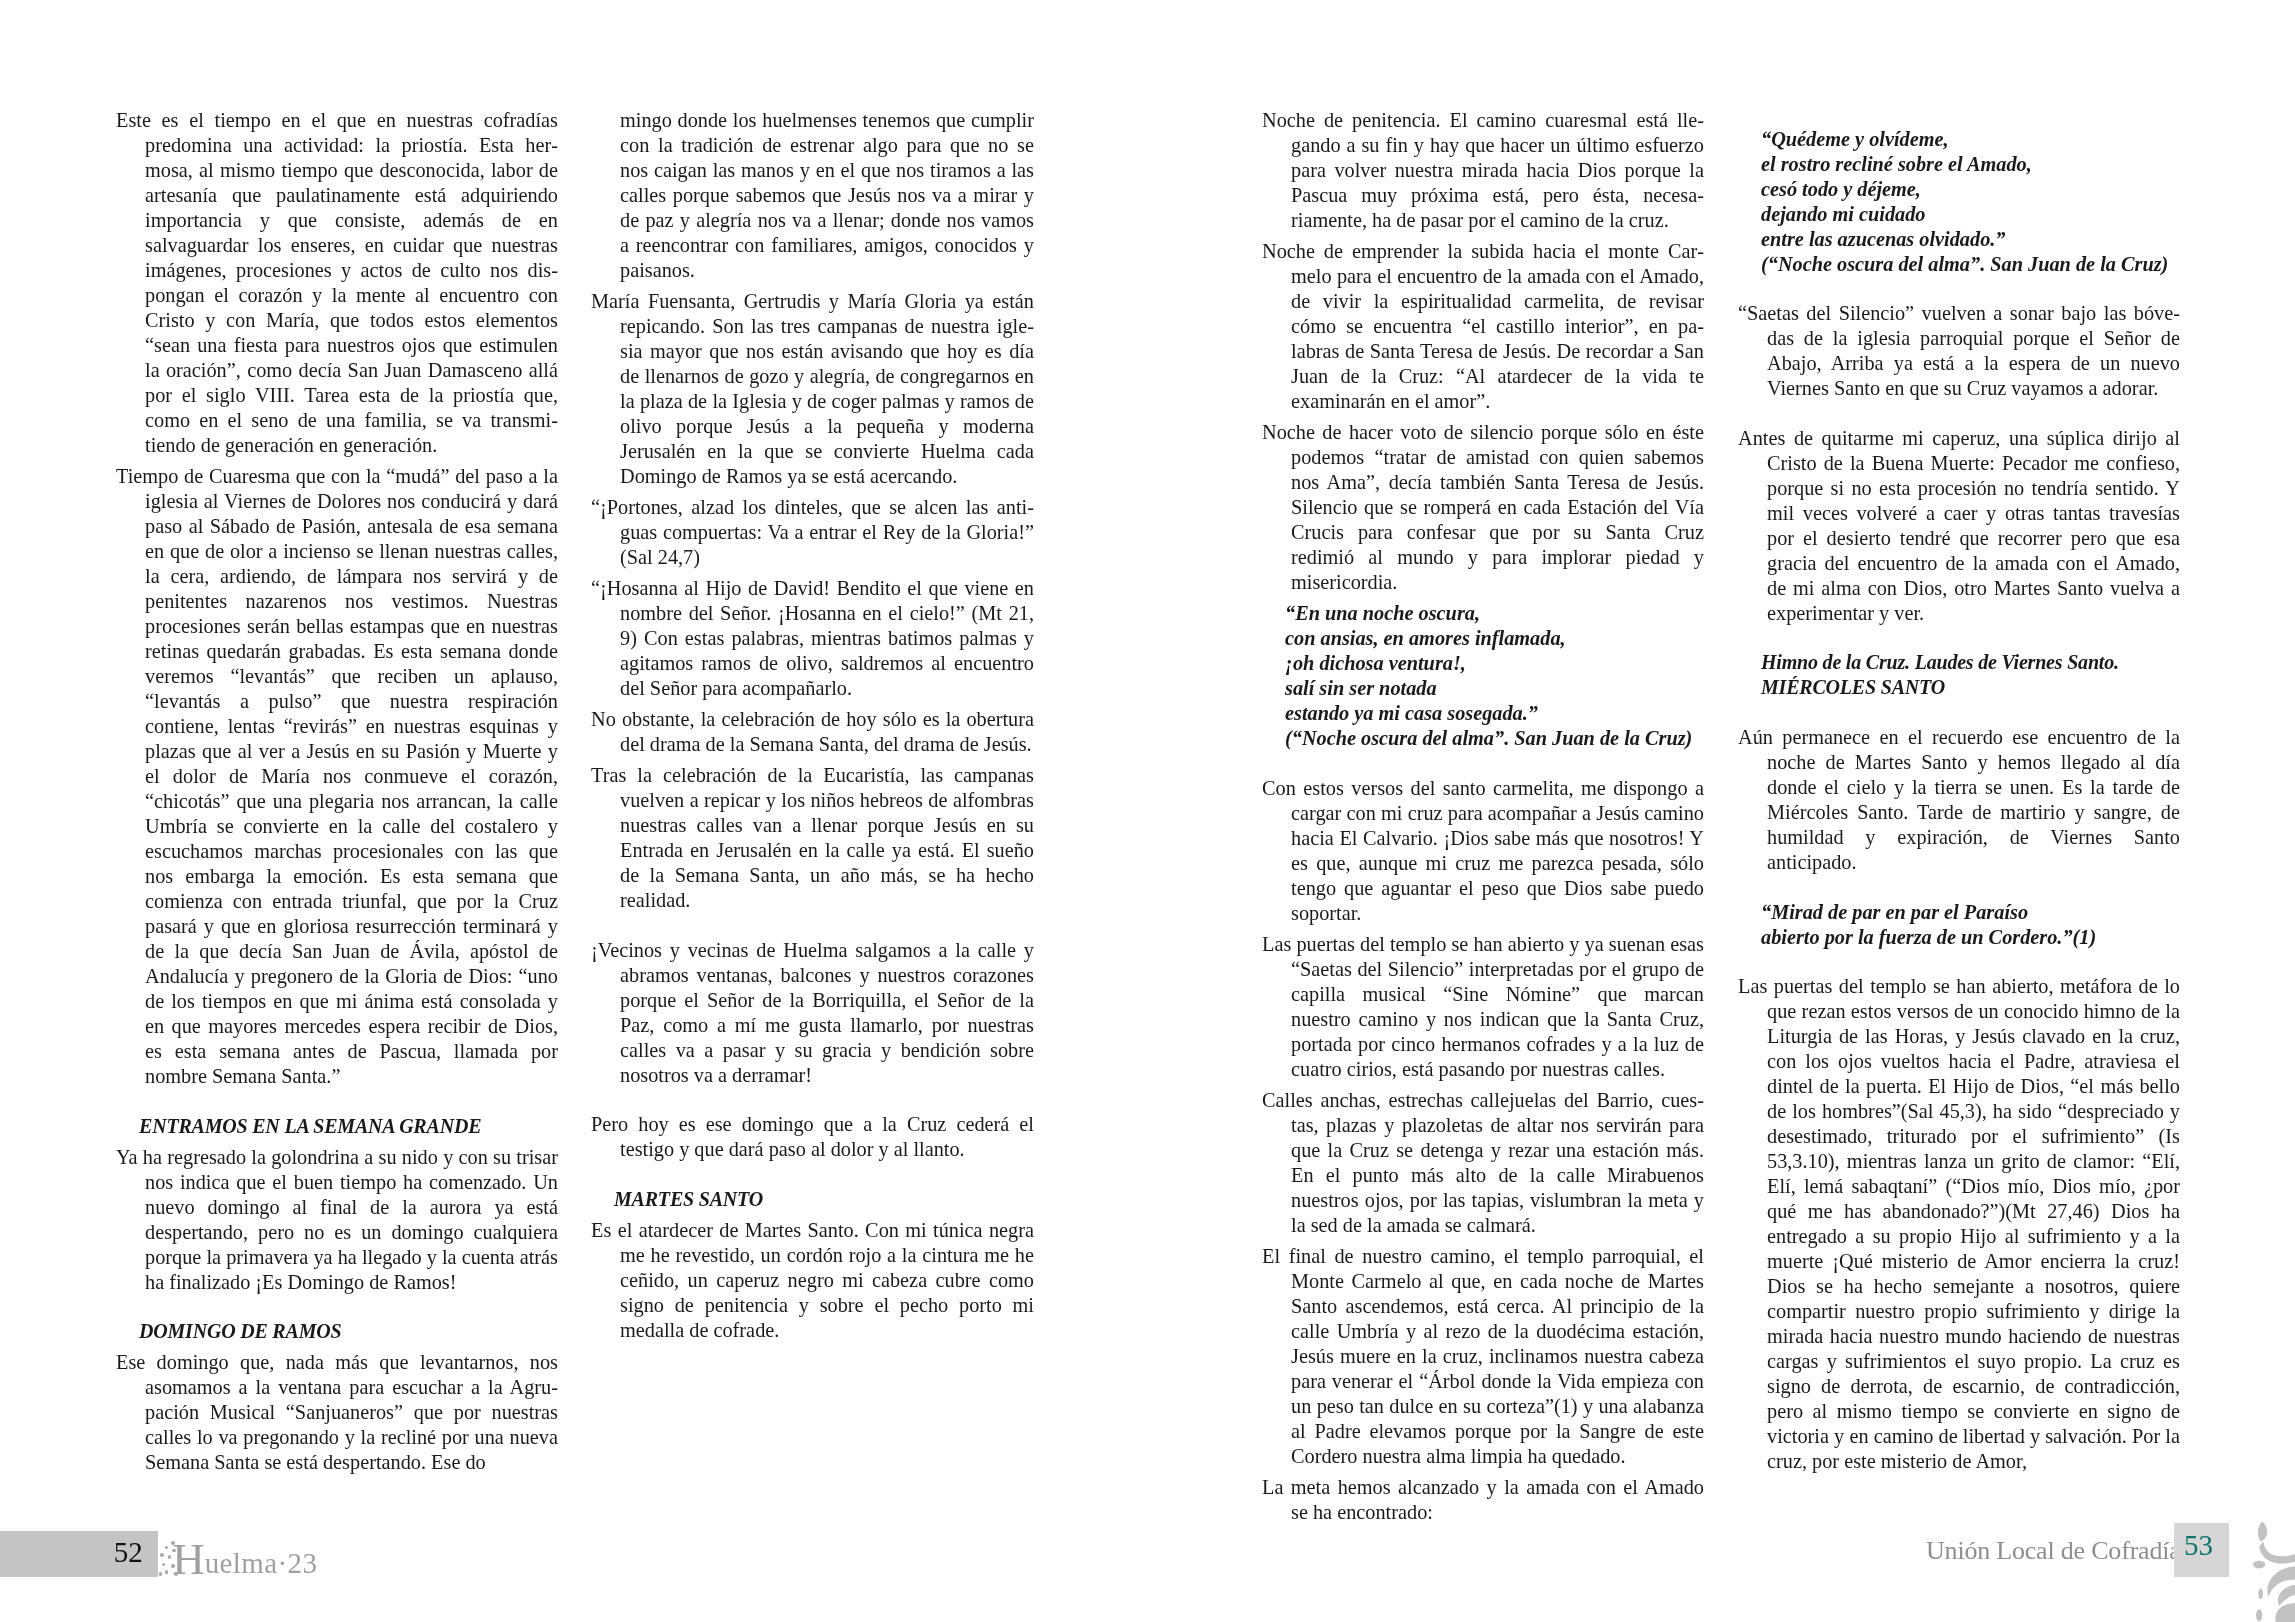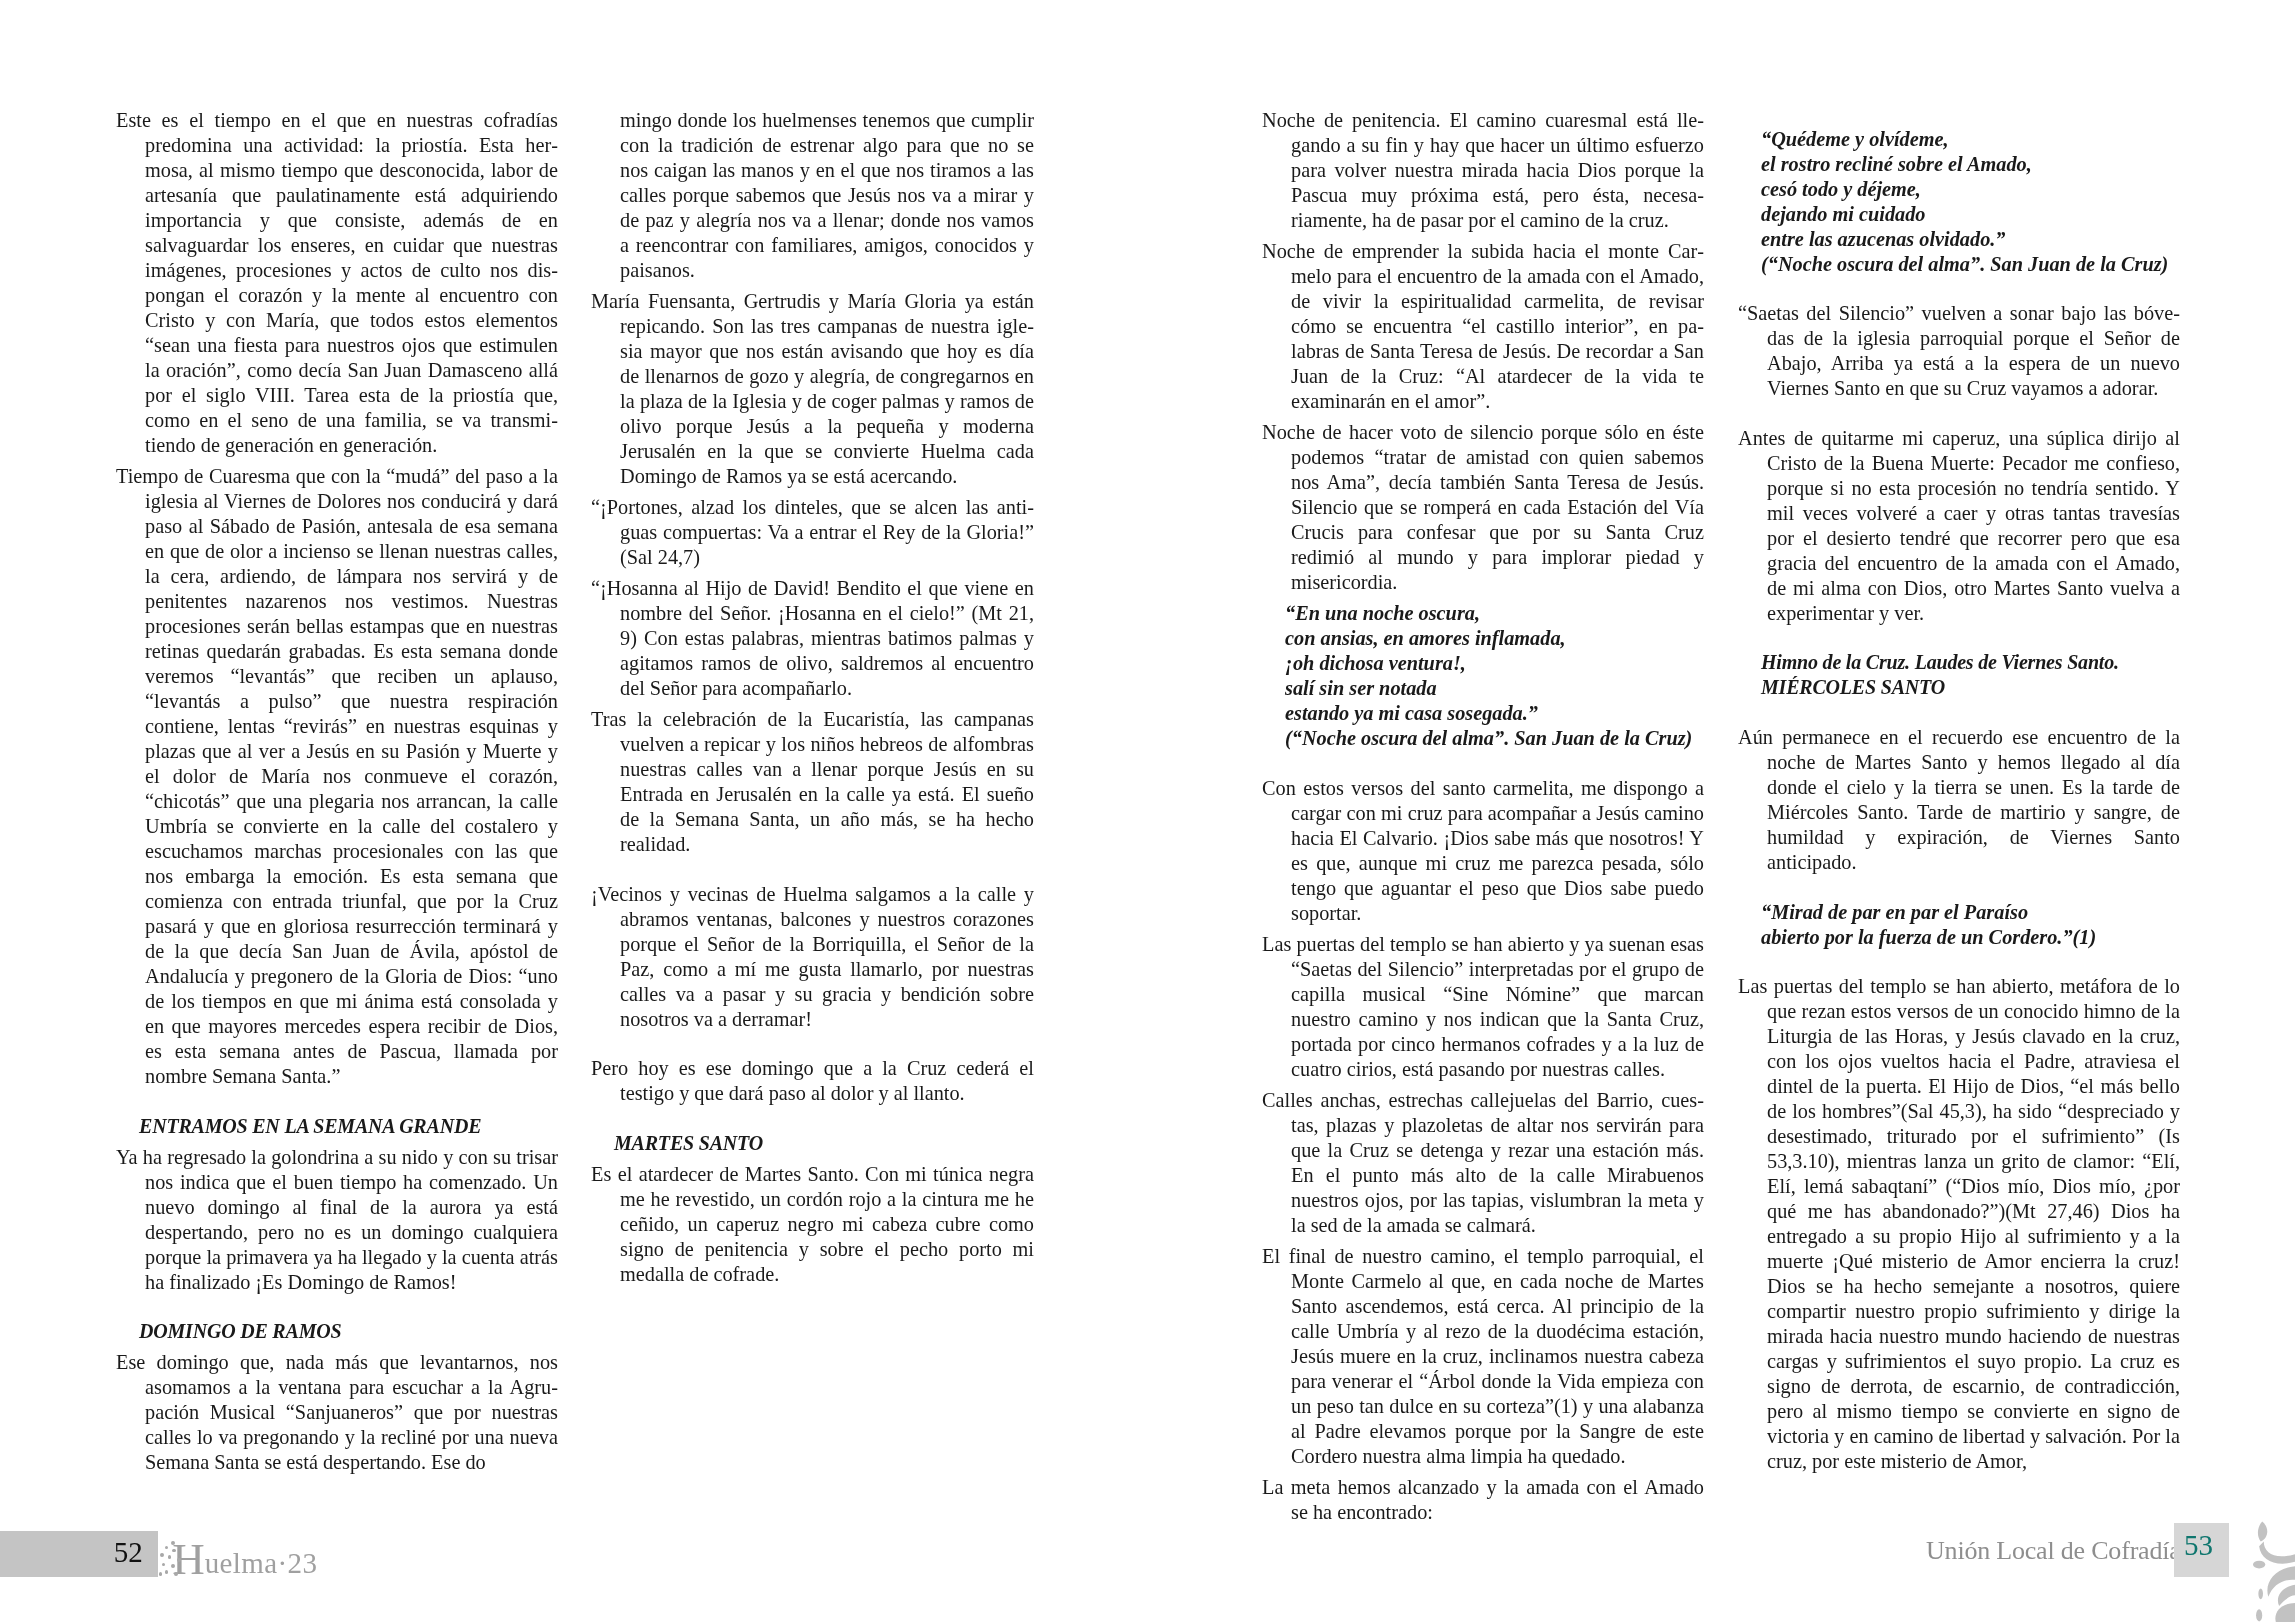--- a/index.html
+++ b/index.html
@@ -38,20 +38,21 @@
   <p>Ya ha regresado la golondrina a su nido y con su trisar nos indica que el buen tiempo ha comen­zado. Un nuevo domingo al final de la aurora ya está despertando, pero no es un domingo cualquiera porque la primavera ya ha llegado y la cuenta atrás ha finalizado ¡Es Domingo de Ramos!</p>
   <h3>DOMINGO DE RAMOS</h3>
   <p>Ese domingo que, nada más que levantarnos, nos asomamos a la ventana para escuchar a la Agru­pación Musical “Sanjuaneros” que por nuestras calles lo va pregonando y la recliné por una nue­va Semana Santa se está despertando. Ese do­</p>
 </div>
 
 <div class="col" id="c2">
   <p style="text-indent:0">mingo donde los huelmenses tenemos que cum­plir con la tradición de estrenar algo para que no se nos caigan las manos y en el que nos tiramos a las calles porque sabemos que Jesús nos va a mirar y de paz y alegría nos va a llenar; donde nos vamos a reencontrar con familiares, amigos, conocidos y paisanos.</p>
   <p>María Fuensanta, Gertrudis y María Gloria ya están repicando. Son las tres campanas de nuestra igle­sia mayor que nos están avisando que hoy es día de llenarnos de gozo y alegría, de congregarnos en la plaza de la Iglesia y de coger palmas y ramos de olivo porque Jesús a la pequeña y mo­derna Jerusalén en la que se convierte Huelma cada Domingo de Ramos ya se está acercando.</p>
   <p>“¡Portones, alzad los dinteles, que se alcen las anti­guas compuertas: Va a entrar el Rey de la Gloria!” (Sal 24,7)</p>
   <p>“¡Hosanna al Hijo de David! Bendito el que viene en nombre del Señor. ¡Hosanna en el cielo!” (Mt 21, 9) Con estas palabras, mientras batimos palmas y agitamos ramos de olivo, saldremos al encuentro del Señor para acompañarlo.</p>
+  <p>No obstante, la celebración de hoy sólo es la ober­tura del drama de la Semana Santa, del drama de Jesús.</p>
   <p>Tras la celebración de la Eucaristía, las campanas vuelven a repicar y los niños hebreos de alfom­bras nuestras calles van a llenar porque Jesús en su Entrada en Jerusalén en la calle ya está. El sueño de la Semana Santa, un año más, se ha hecho realidad.</p>
   <p class="gap-before">¡Vecinos y vecinas de Huelma salgamos a la calle y abramos ventanas, balcones y nuestros cora­zones porque el Señor de la Borriquilla, el Se­ñor de la Paz, como a mí me gusta llamarlo, por nuestras calles va a pasar y su gracia y bendición sobre nosotros va a derramar!</p>
   <p class="gap-before">Pero hoy es ese domingo que a la Cruz cederá el testigo y que dará paso al dolor y al llanto.</p>
   <h3>MARTES SANTO</h3>
   <p>Es el atardecer de Martes Santo. Con mi túnica negra me he revestido, un cordón rojo a la cintura me he ceñido, un caperuz negro mi cabeza cubre como signo de penitencia y sobre el pecho porto mi medalla de cofrade.</p>
 </div>
 
 <div class="col" id="c3">
   <p>Noche de penitencia. El camino cuaresmal está lle­gando a su fin y hay que hacer un último esfuer­zo para volver nuestra mirada hacia Dios porque la Pascua muy próxima está, pero ésta, necesa­riamente, ha de pasar por el camino de la cruz.</p>
   <p>Noche de emprender la subida hacia el monte Car­melo para el encuentro de la amada con el Ama­do, de vivir la espiritualidad carmelita, de revisar cómo se encuentra “el castillo interior”, en pa­labras de Santa Teresa de Jesús. De recordar a San Juan de la Cruz: “Al atardecer de la vida te examinarán en el amor”.</p>

